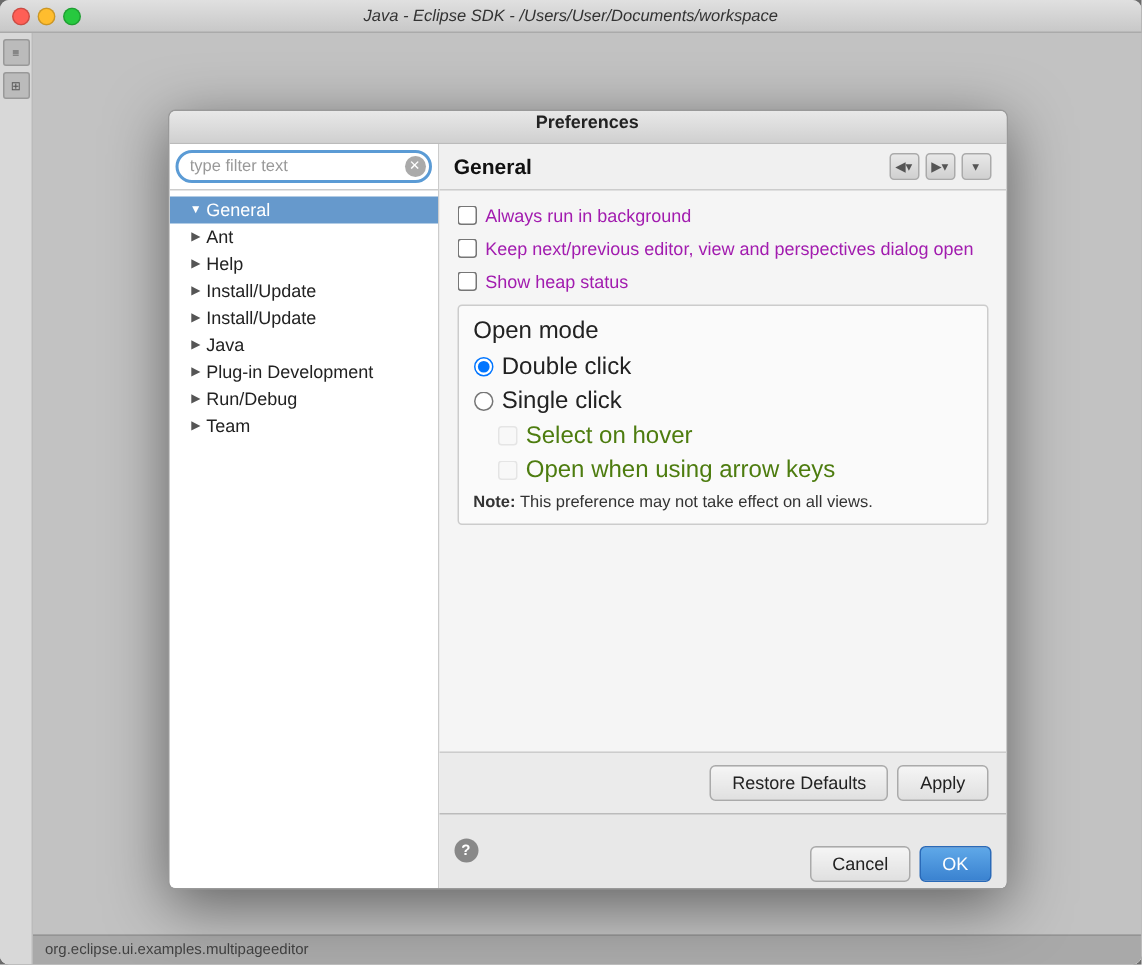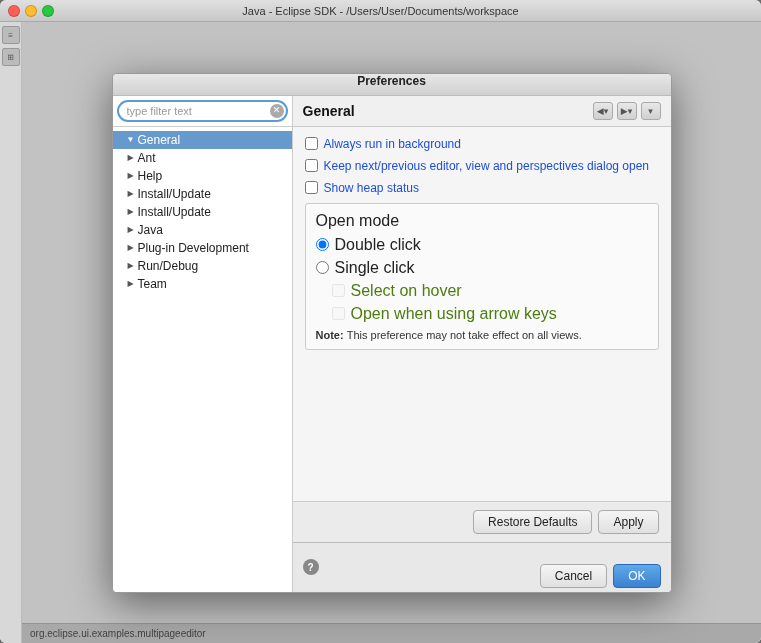--- a/index.html
+++ b/index.html
@@ -29,20 +29,21 @@
     .ide-titlebar {
       height: 22px;
       background: linear-gradient(to bottom, #e0e0e0, #c8c8c8);
       display: flex;
       align-items: center;
       justify-content: center;
       border-bottom: 1px solid #aaa;
       font-size: 11px;
       color: #333;
       position: relative;
+      font-style: italic;
     }
     .ide-titlebar .traffic-lights {
       position: absolute;
       left: 8px;
       display: flex;
       gap: 5px;
     }
     .traffic-light {
       width: 12px;
       height: 12px;
@@ -238,21 +239,21 @@
     }
 
     .pref-item input[type="checkbox"] {
       width: 13px;
       height: 13px;
       margin: 0;
     }
 
     .pref-label {
       font-size: 12px;
-      color: #1d4ed8;
+      color: #a21caf;
     }
 
     .open-mode-section {
       margin-top: 4px;
       border: 1px solid #ccc;
       border-radius: 3px;
       background: #fafafa;
       padding: 8px 10px;
     }
 

